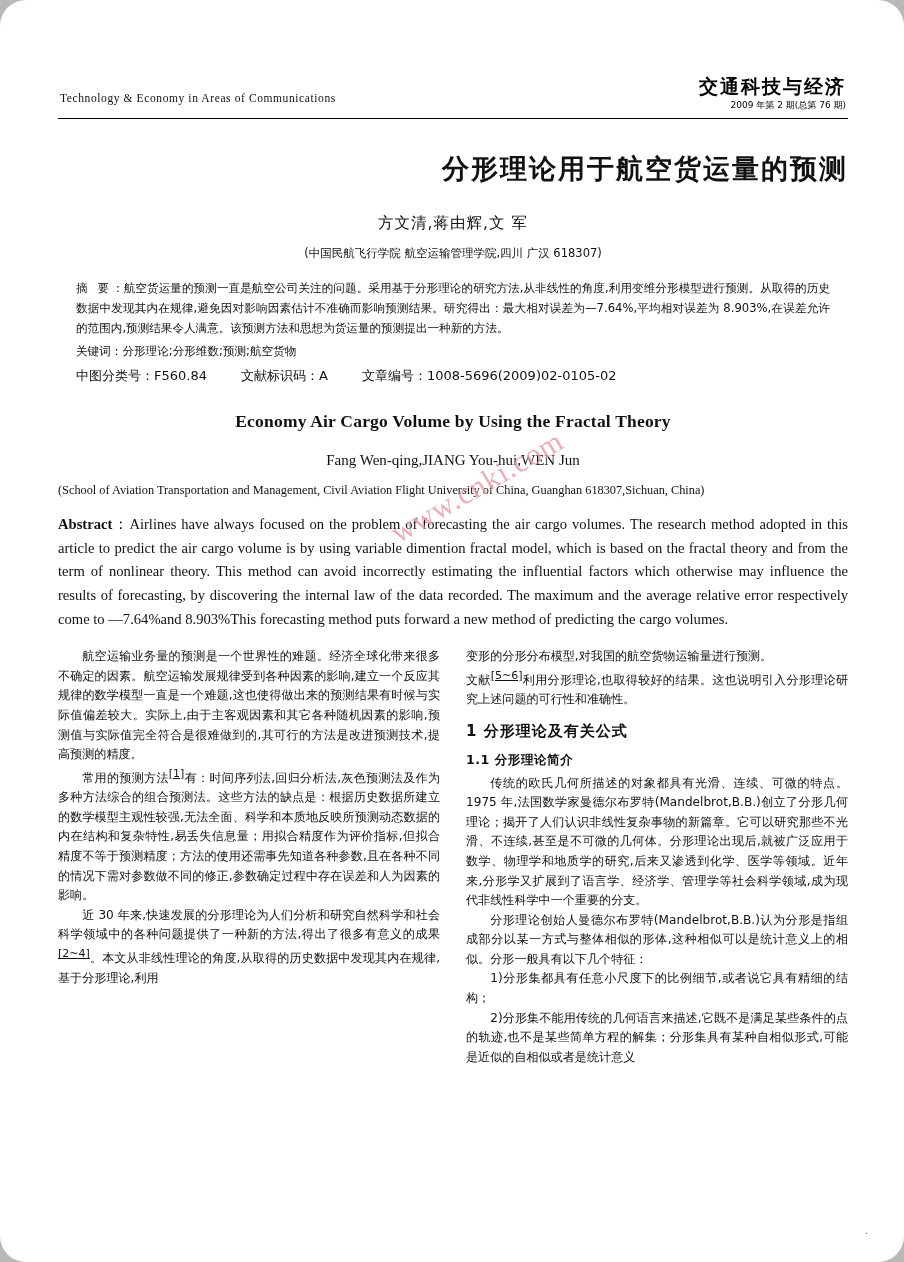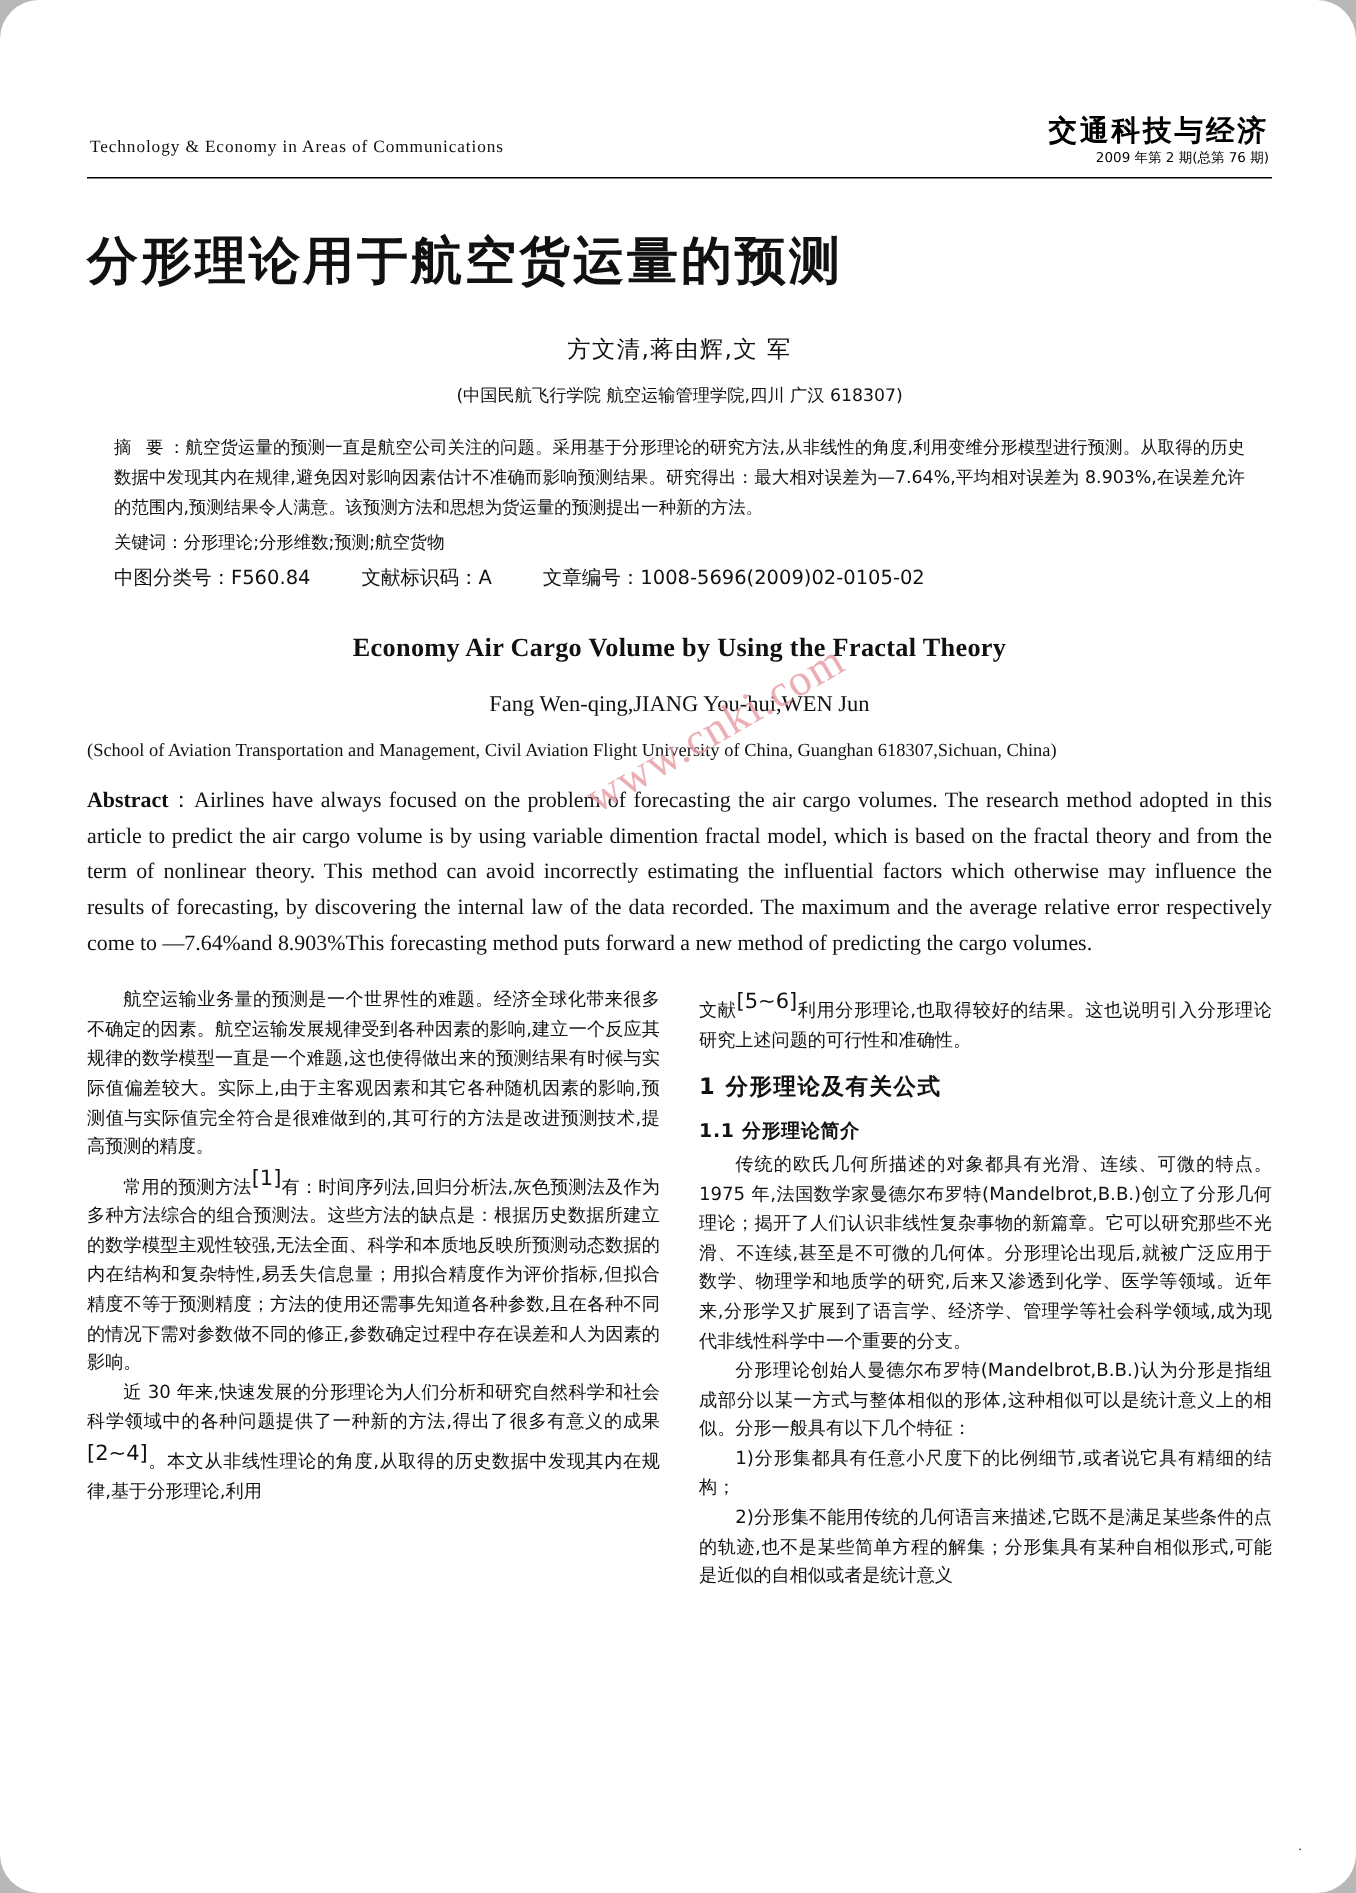--- a/index.html
+++ b/index.html
@@ -57,24 +57,24 @@
     right: 2px;
     top: 27px;
     text-align: right;
     font-family: "DejaVu Sans", sans-serif;
     font-size: 9px;
     color: #000;
   }
 
   
   .title-cn {
-    text-align: left;
-    font-family: "DejaVu Sans", sans-serif;
-    font-weight: bold;
-    font-size: 34px;
+    text-align: right;
+    font-family: "DejaVu Sans", sans-serif;
+    font-weight: bold;
+    font-size: 27px;
     letter-spacing: 2px;
     margin-top: 32px;
   }
   .authors-cn {
     text-align: center;
     font-family: "DejaVu Sans", sans-serif;
     font-size: 15.5px;
     letter-spacing: 1px;
     margin-top: 26px;
   }
@@ -177,21 +177,21 @@
     margin: 9px 0 5px 0;
     letter-spacing: 1px;
   }
   .sec-h2 {
     font-family: "DejaVu Sans", sans-serif;
     font-weight: bold;
     font-size: 12.6px;
     margin: 7px 0 3px 0;
     letter-spacing: 0.5px;
   }
-  sup { font-size: 14px; vertical-align: super; }
+  sup { font-size: 11px; vertical-align: super; text-decoration: underline; }
 
   
   .footnote {
     position: absolute;
     left: 0;
     bottom: 6px;
     width: 382px;
     font-family: "DejaVu Sans", sans-serif;
     font-size: 10.5px;
     line-height: 1.55;
@@ -261,20 +261,21 @@
 
     <div class="cols">
 
       <div class="col">
         <p class="ind">航空运输业务量的预测是一个世界性的难题。经济全球化带来很多不确定的因素。航空运输发展规律受到各种因素的影响,建立一个反应其规律的数学模型一直是一个难题,这也使得做出来的预测结果有时候与实际值偏差较大。实际上,由于主客观因素和其它各种随机因素的影响,预测值与实际值完全符合是很难做到的,其可行的方法是改进预测技术,提高预测的精度。</p>
         <p class="ind">常用的预测方法<sup>[1]</sup>有：时间序列法,回归分析法,灰色预测法及作为多种方法综合的组合预测法。这些方法的缺点是：根据历史数据所建立的数学模型主观性较强,无法全面、科学和本质地反映所预测动态数据的内在结构和复杂特性,易丢失信息量；用拟合精度作为评价指标,但拟合精度不等于预测精度；方法的使用还需事先知道各种参数,且在各种不同的情况下需对参数做不同的修正,参数确定过程中存在误差和人为因素的影响。</p>
         <p class="ind">近 30 年来,快速发展的分形理论为人们分析和研究自然科学和社会科学领域中的各种问题提供了一种新的方法,得出了很多有意义的成果<sup>[2~4]</sup>。本文从非线性理论的角度,从取得的历史数据中发现其内在规律,基于分形理论,利用</p>
       </div>
 
       <div class="col">
+        <p>变形的分形分布模型,对我国的航空货物运输量进行预测。</p>
         <p>文献<sup>[5~6]</sup>利用分形理论,也取得较好的结果。这也说明引入分形理论研究上述问题的可行性和准确性。</p>
         <div class="sec-h1">1   分形理论及有关公式</div>
         <div class="sec-h2">1.1   分形理论简介</div>
         <p class="ind">传统的欧氏几何所描述的对象都具有光滑、连续、可微的特点。1975 年,法国数学家曼德尔布罗特(Mandelbrot,B.B.)创立了分形几何理论；揭开了人们认识非线性复杂事物的新篇章。它可以研究那些不光滑、不连续,甚至是不可微的几何体。分形理论出现后,就被广泛应用于数学、物理学和地质学的研究,后来又渗透到化学、医学等领域。近年来,分形学又扩展到了语言学、经济学、管理学等社会科学领域,成为现代非线性科学中一个重要的分支。</p>
         <p class="ind">分形理论创始人曼德尔布罗特(Mandelbrot,B.B.)认为分形是指组成部分以某一方式与整体相似的形体,这种相似可以是统计意义上的相似。分形一般具有以下几个特征：</p>
         <p class="ind">1)分形集都具有任意小尺度下的比例细节,或者说它具有精细的结构；</p>
         <p class="ind">2)分形集不能用传统的几何语言来描述,它既不是满足某些条件的点的轨迹,也不是某些简单方程的解集；分形集具有某种自相似形式,可能是近似的自相似或者是统计意义</p>
       </div>
     </div>
 

